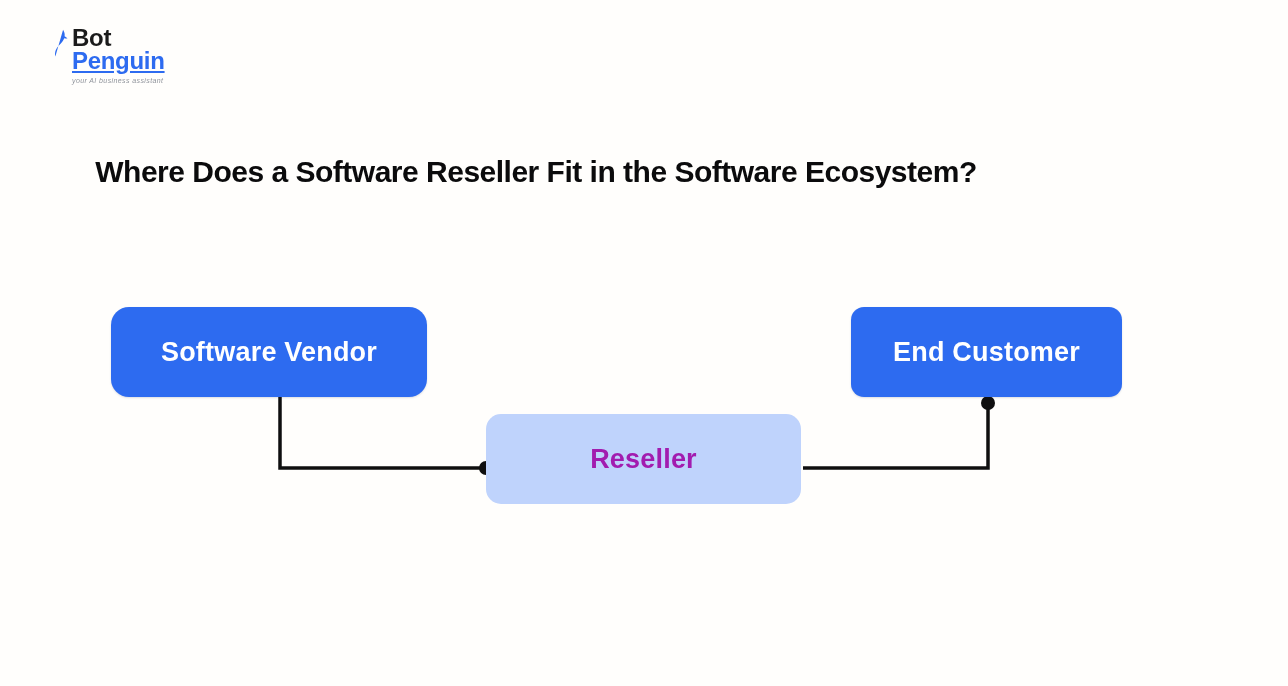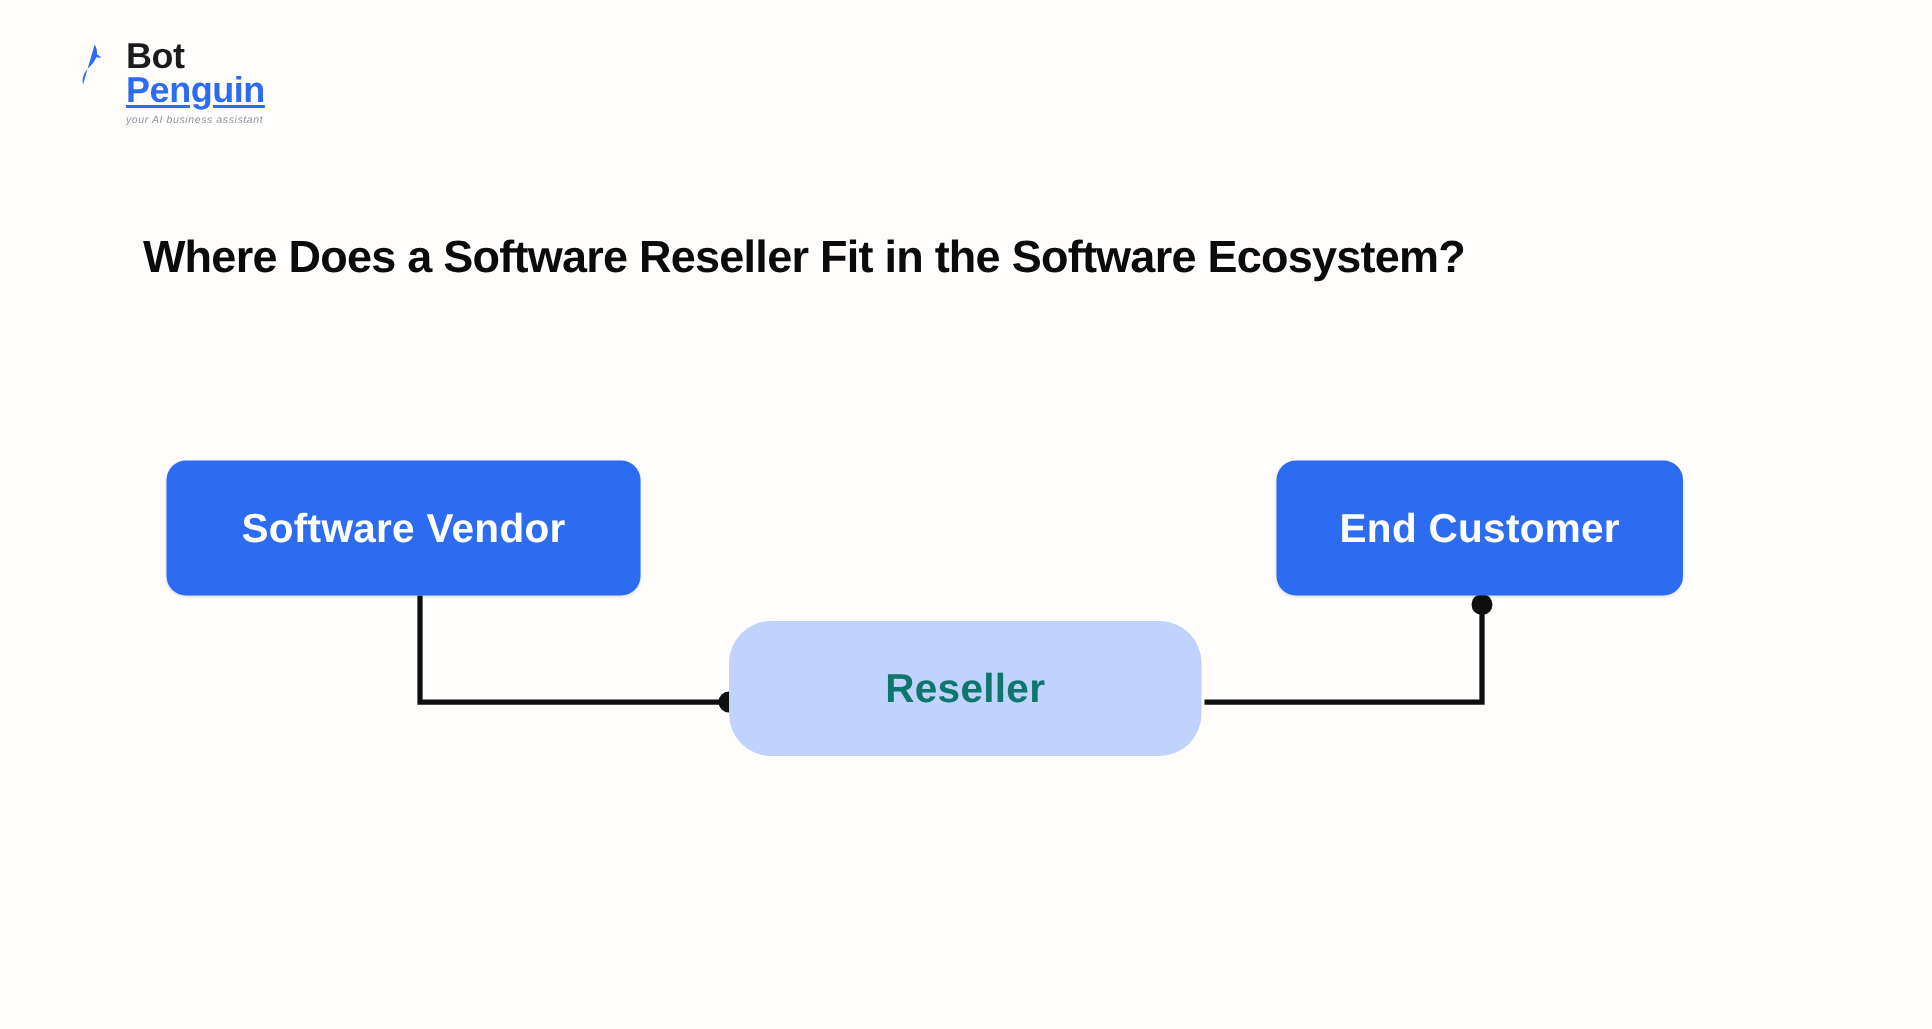--- a/index.html
+++ b/index.html
@@ -23,21 +23,21 @@
     top: 26px;
     display: flex;
     align-items: flex-start;
   }
   .logo-mark {
     width: 34px;
     height: 56px;
     margin-top: 2px;
     flex: 0 0 auto;
   }
-  .logo-text { display: flex; flex-direction: column; margin-left: 12px; }
+  .logo-text { display: flex; flex-direction: column; margin-left: 0px; }
   .logo-bot {
     font-size: 24px;
     font-weight: 800;
     color: #1b1b1b;
     line-height: 23px;
     letter-spacing: -0.3px;
   }
   .logo-penguin {
     font-size: 24px;
     font-weight: 800;
@@ -80,24 +80,24 @@
     letter-spacing: 0.2px;
   }
   .node-primary {
     background: #2d6bf0;
     color: #ffffff;
     border-radius: 13px;
     box-shadow: 0 1px 2px rgba(20,40,90,0.15);
   }
   .node-secondary {
     background: #bfd3fc;
-    color: #0f766e;
-    border-radius: 28px;
+    color: #a21caf;
+    border-radius: 15px;
   }
-  .node-vendor   { left: 111px; top: 307px; width: 316px; height: 90px; }
+  .node-vendor   { left: 111px; top: 307px; width: 316px; height: 90px; border-radius: 18px; }
   .node-customer { left: 851px; top: 307px; width: 271px; height: 90px; }
   .node-reseller { left: 486px; top: 414px; width: 315px; height: 90px; }
 
   
   .connectors {
     position: absolute;
     left: 0; top: 0;
     width: 1288px; height: 686px;
     pointer-events: none;
   }

